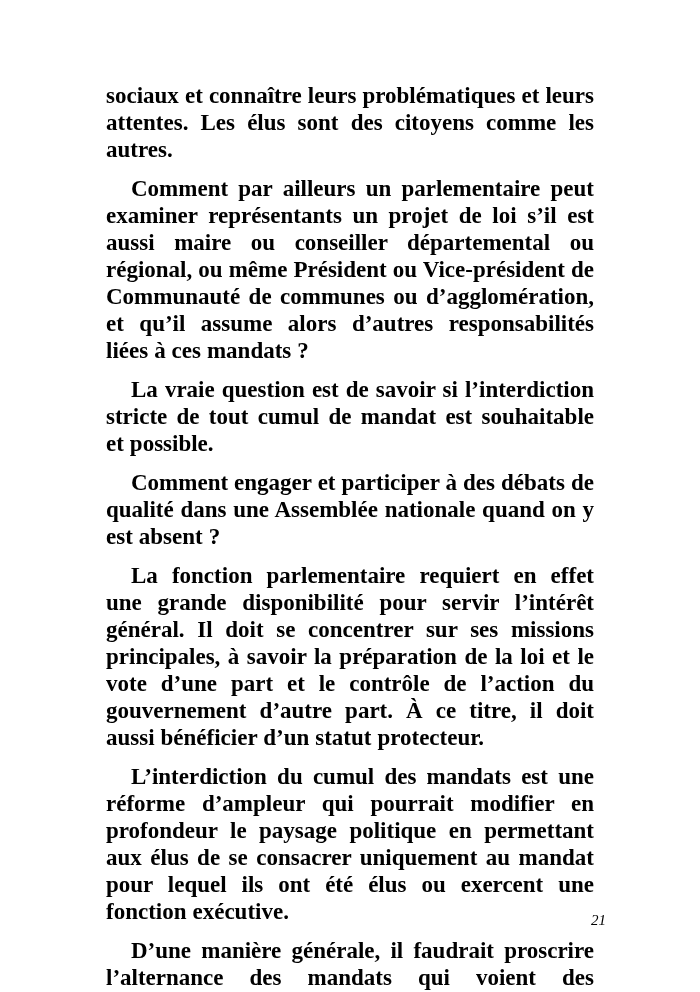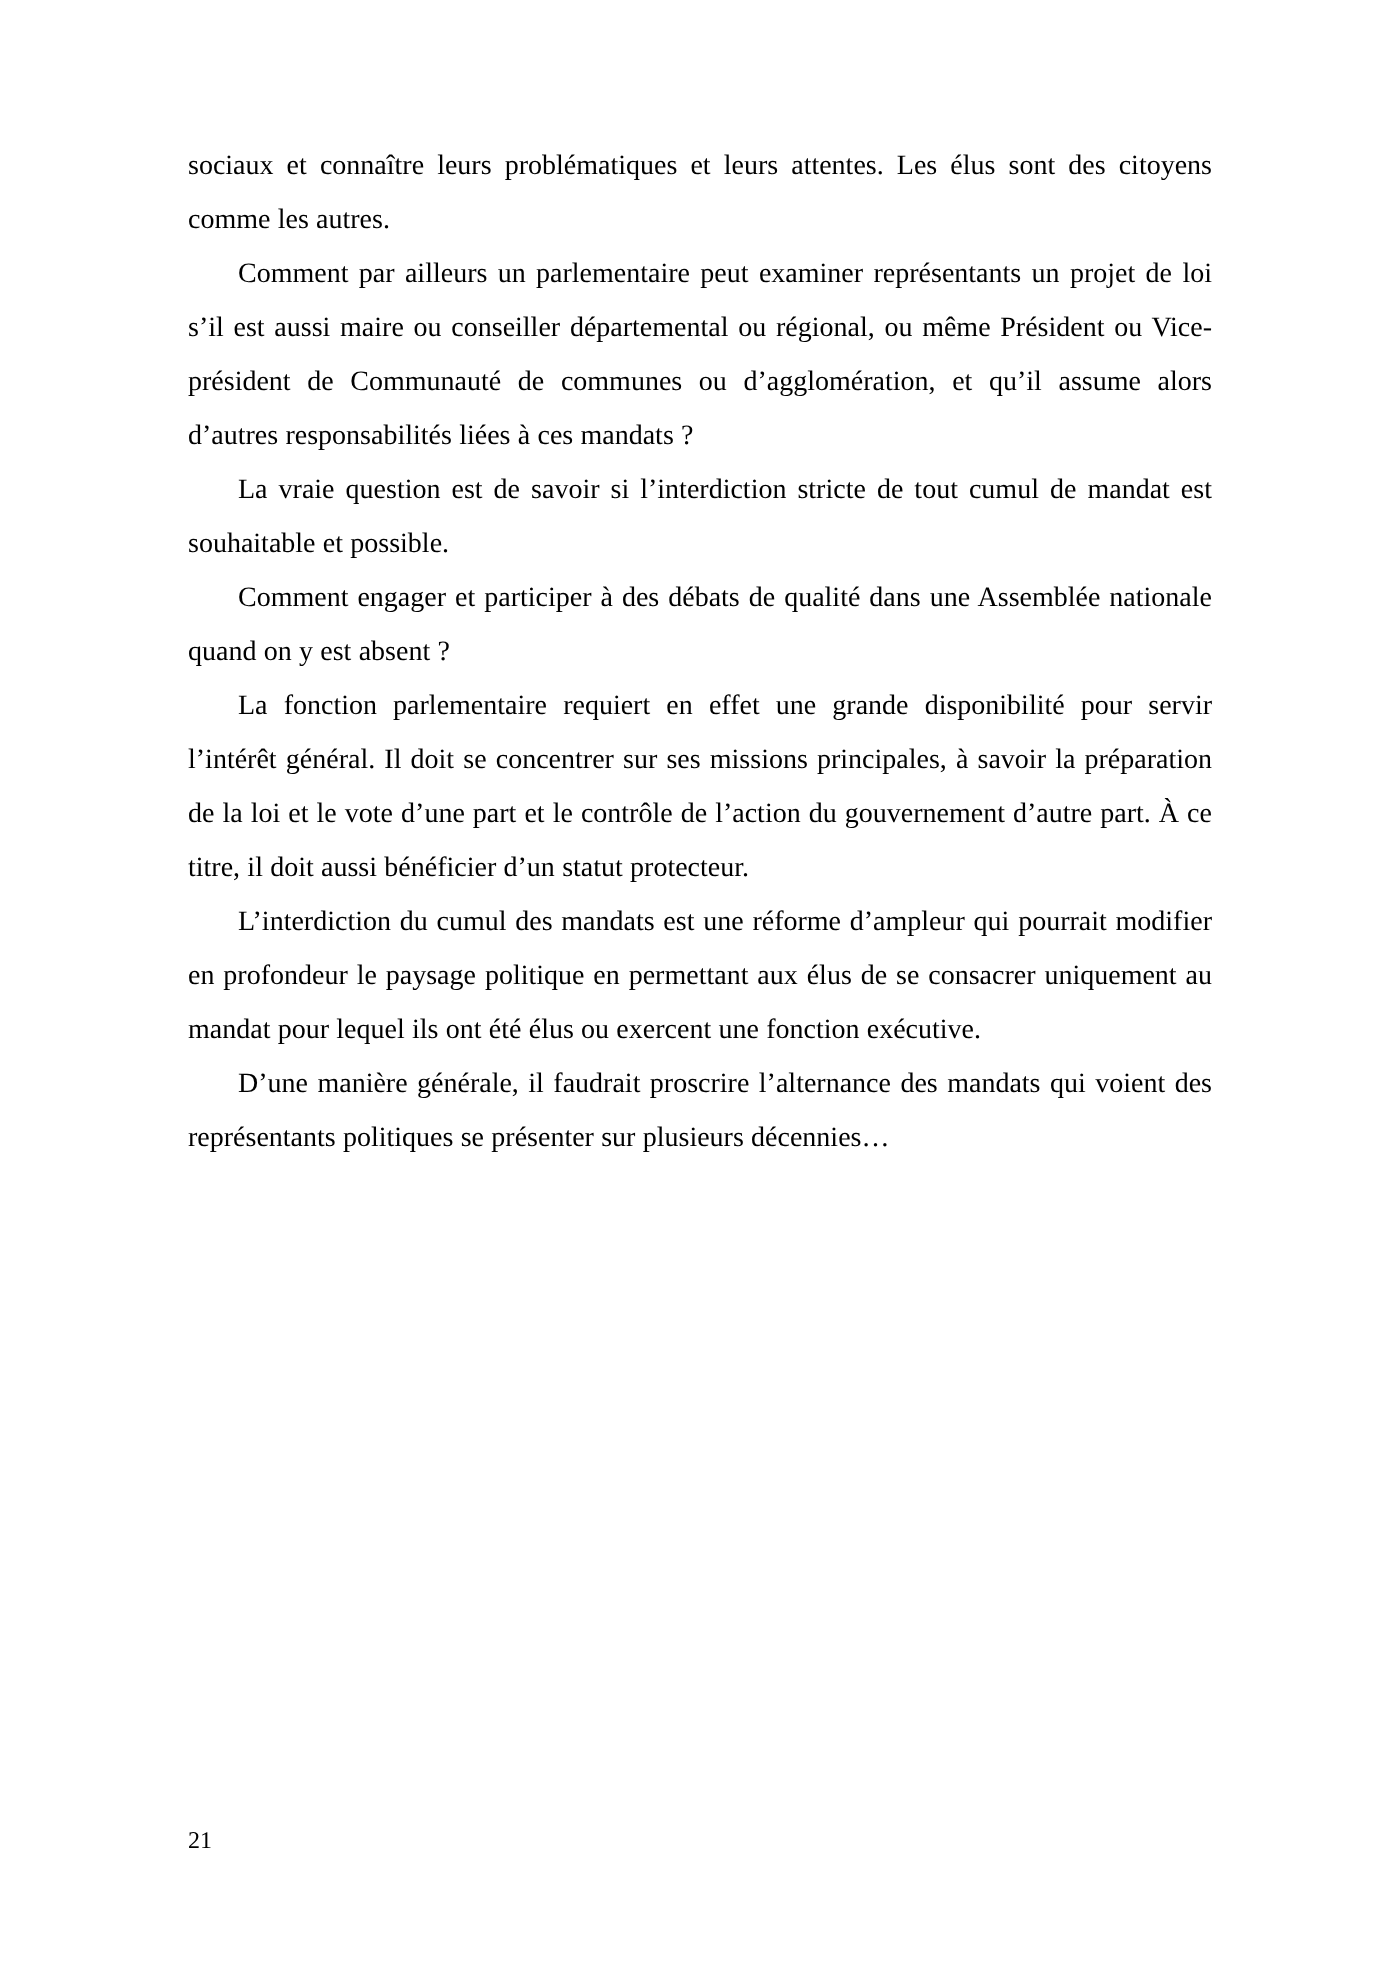--- a/index.html
+++ b/index.html
@@ -24,40 +24,42 @@
     height: 992px;
     background: #ffffff;
   }
   .text-block {
     position: absolute;
     left: 94px;
     top: 70px;
     width: 512px;
   }
   p.para {
-    margin: 0;
+    margin: 12px;
     padding: 0;
-    font-size: 14px;
+    font-size: 23px;
     line-height: 27px;
     text-align: justify;
     text-justify: inter-word;
     text-indent: 25px;
     hyphens: none;
     -webkit-hyphens: none;
     word-spacing: 0.01em;
+    font-weight: bold;
   }
   
   .page-number {
     position: absolute;
     left: 94px;
     top: 910px;
     width: 512px;
-    text-align: left;
-    font-size: 12px;
+    text-align: right;
+    font-size: 15px;
     line-height: 20px;
+    font-style: italic;
   }
 </style>
 </head>
 <body>
 
 <div class="page">
 
   <div class="text-block">
     <p class="para" style="text-indent:0;">sociaux et connaître leurs problématiques et leurs attentes. Les élus sont des citoyens comme les autres.</p>
     <p class="para">Comment par ailleurs un parlementaire peut examiner représentants un projet de loi s’il est aussi maire ou conseiller départemental ou régional, ou même Président ou Vice-président de Communauté de communes ou d’agglomération, et qu’il assume alors d’autres responsabilités liées à ces mandats ?</p>

